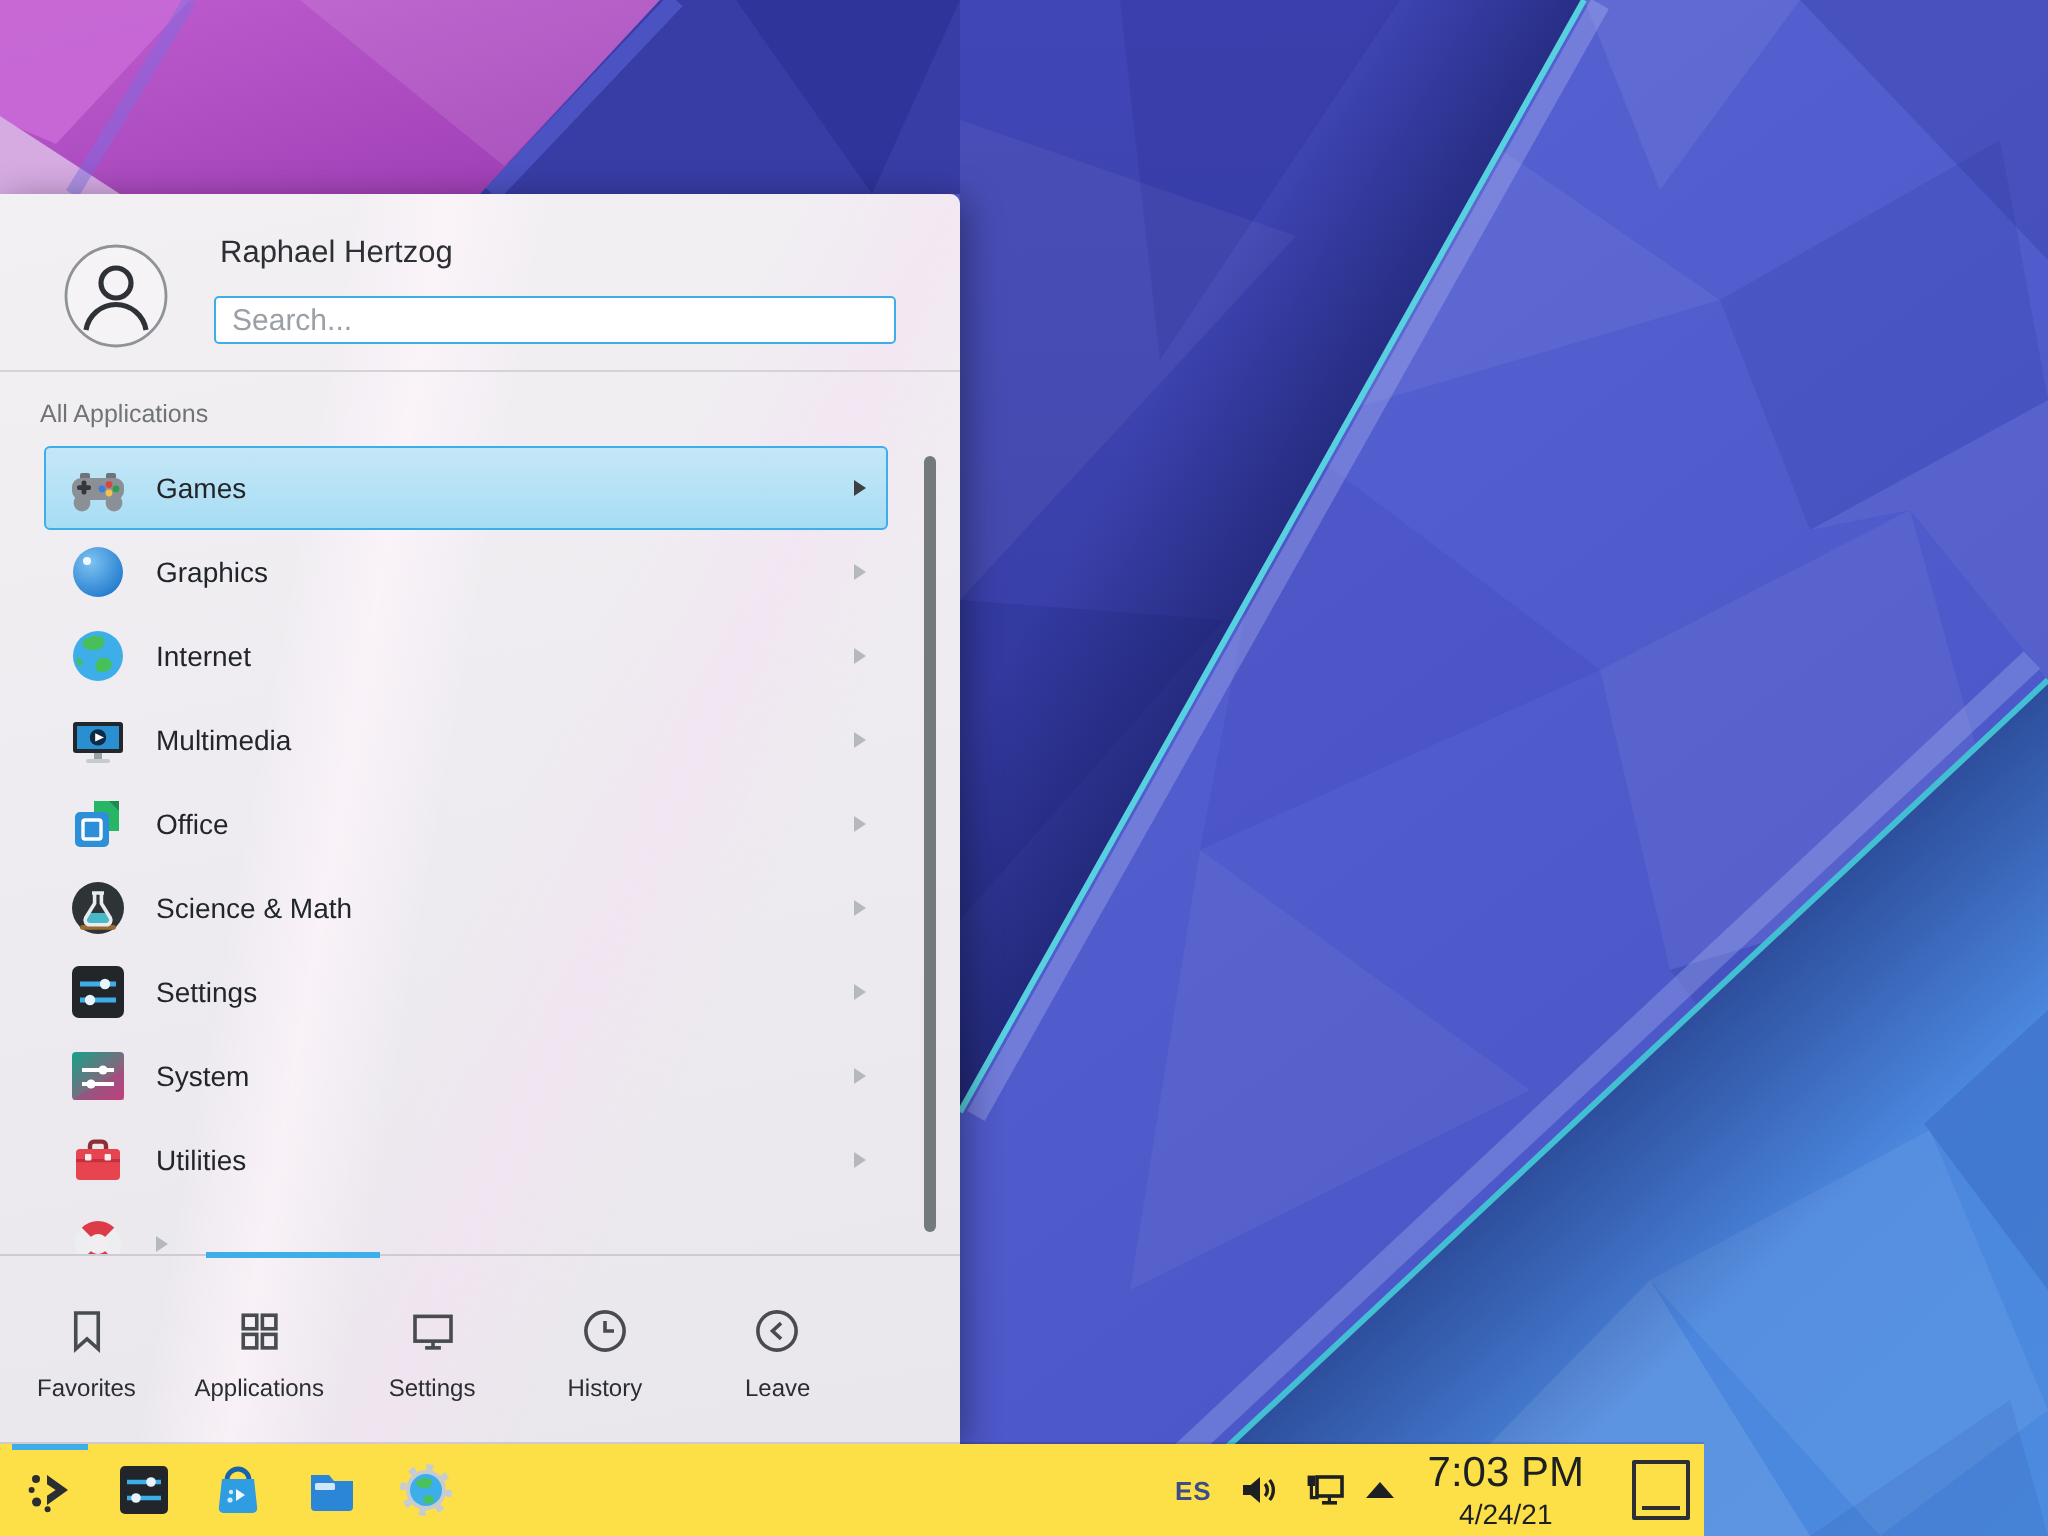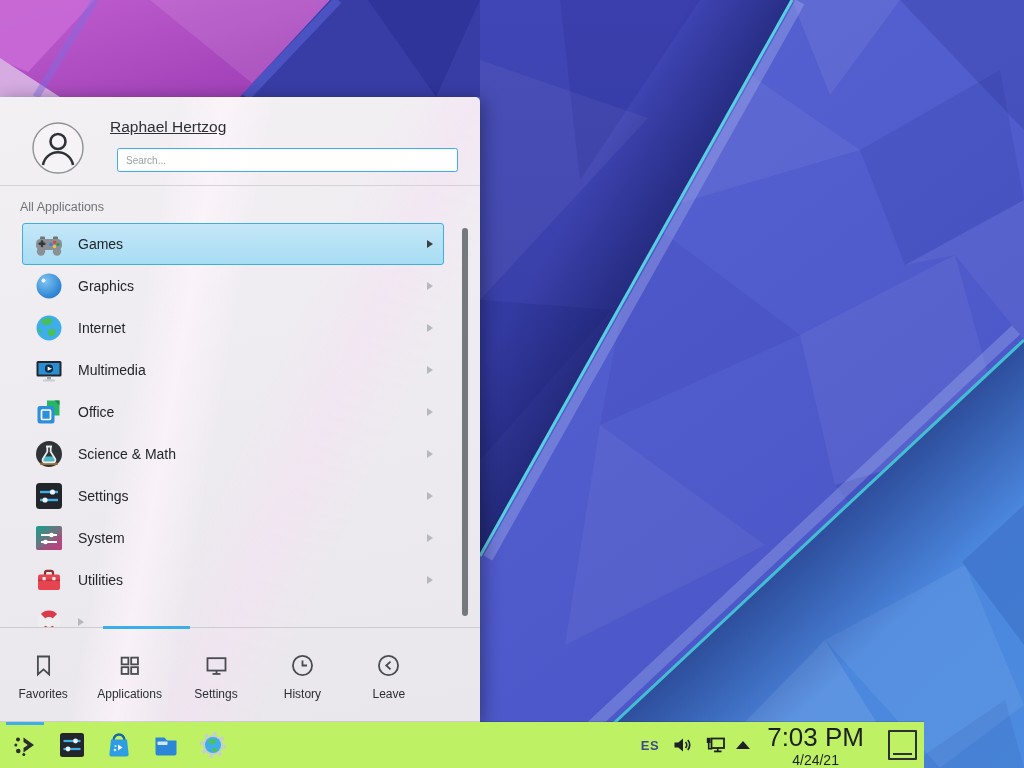--- a/index.html
+++ b/index.html
@@ -8,24 +8,24 @@
   .wallpaper{position:absolute;inset:0;display:block;}
 
   
   .popup{position:absolute;left:0;top:97px;width:480px;height:625px;
          background:linear-gradient(170deg,#f3f0f4 0%,#eeebf0 55%,#eae7ec 100%);
          border-radius:0 5px 0 0;box-shadow:3px 3px 18px rgba(0,0,0,.38);}
   .popup::before{content:'';position:absolute;inset:0;border-radius:inherit;pointer-events:none;
          background:linear-gradient(100deg,rgba(255,255,255,0) 30%,rgba(255,246,252,.65) 38%,rgba(255,255,255,0) 47%),
                     linear-gradient(115deg,rgba(242,222,242,0) 52%,rgba(243,226,243,.55) 62%,rgba(242,222,242,0) 71%);}
   .avatar{position:absolute;left:32px;top:25px;width:52px;height:52px;}
-  .user-name{position:absolute;left:110px;top:21px;font-size:15.5px;color:#2c2f33;text-decoration:underline;}
-  .search-input{position:absolute;left:117px;top:51px;width:323px;height:22px;
+  .user-name{position:absolute;left:110px;top:21px;font-size:15.5px;color:#2c2f33;}
+  .search-input{position:absolute;left:107px;top:51px;width:323px;height:22px;
          border:1.5px solid #3daee9;border-radius:2.5px;background:#fff;outline:none;
-         font-family:"Liberation Sans",sans-serif;font-size:10px;color:#a21caf;padding:0 8px;}
+         font-family:"Liberation Sans",sans-serif;font-size:15px;color:#a21caf;padding:0 8px;}
   .search-input::placeholder{color:#9aa0a5;}
   .header-divider{position:absolute;left:0;top:88px;width:480px;height:1px;background:#d6d3d8;}
   .section-label{position:absolute;left:20px;top:103px;font-size:12.5px;color:#6f7376;}
 
   .list{position:absolute;left:0;top:126px;width:480px;height:404px;overflow:hidden;}
   .row{position:relative;height:40px;margin:0 36px 0 22px;display:flex;align-items:center;
        border:1px solid transparent;border-radius:3px;padding:0 10px;}
   .row.selected{background:linear-gradient(180deg,#c5e7f7,#a7ddf4);border-color:#3daee9;justify-content:space-between;}
   .ric{width:32px;height:32px;margin-right:13px;flex:none;display:flex;}
   .ric svg{width:32px;height:32px;}
@@ -38,36 +38,36 @@
          background:#74797d;border-radius:3px;}
 
   .tab-divider{position:absolute;left:0;top:530px;width:480px;height:1px;background:#cfccd1;}
   .tab-indicator{position:absolute;left:103px;top:529px;width:87px;height:3px;background:#3daee9;}
   .tabbar{position:absolute;left:0;top:533px;width:432px;height:92px;display:flex;}
   .tab{flex:1;display:flex;flex-direction:column;align-items:center;justify-content:center;gap:8px;cursor:default;}
   .tab svg{width:27px;height:27px;stroke:#484b4f;fill:none;stroke-width:1.6;}
   .tab-label{font-size:12px;color:#2b2e31;}
 
   
-  .panel{position:absolute;left:0;top:722px;width:924px;height:46px;background:#bef264;
+  .panel{position:absolute;left:0;top:722px;width:852px;height:46px;background:#fde047;
          display:flex;align-items:center;box-shadow:0 -1px 0 rgba(0,0,0,.12);}
   .task-btn{position:relative;width:34px;height:46px;margin-left:8px;display:flex;
             align-items:center;justify-content:center;flex:none;}
   .task-btn + .task-btn{margin-left:13px;}
   .task-btn svg{width:30px;height:30px;}
   .active-line{position:absolute;left:-2px;top:0;width:38px;height:3px;background:#3daee9;}
   .tray{margin-left:auto;display:flex;align-items:center;}
   .kb-layout{font-size:13px;font-weight:bold;color:#3e4c87;letter-spacing:.5px;}
   .tray-icon{display:flex;align-items:center;justify-content:center;}
   .tray-icon svg{display:block;}
   .sp1{width:12px;} .sp2{width:11px;} .sp3{width:9px;} .sp4{width:17px;} .sp5{width:24px;} .sp6{width:7px;}
   .caret-up{width:0;height:0;border-left:7px solid transparent;border-right:7px solid transparent;
             border-bottom:8px solid #1d2023;}
   .clock{text-align:center;color:#1d2023;line-height:1;}
-  .clock-time{font-size:26px;}
+  .clock-time{font-size:21px;}
   .clock-date{font-size:14px;margin-top:3px;}
   .sd-btn{width:25px;height:26px;border:2px solid #2c3034;border-radius:1px;position:relative;background:transparent;}
   .sd-btn::after{content:'';position:absolute;left:3px;right:3px;bottom:3px;height:2px;background:#2c3034;}
 </style>
 </head>
 <body>
 
 <div class="screen">
 
   <svg class="wallpaper" viewBox="0 0 1024 768">

